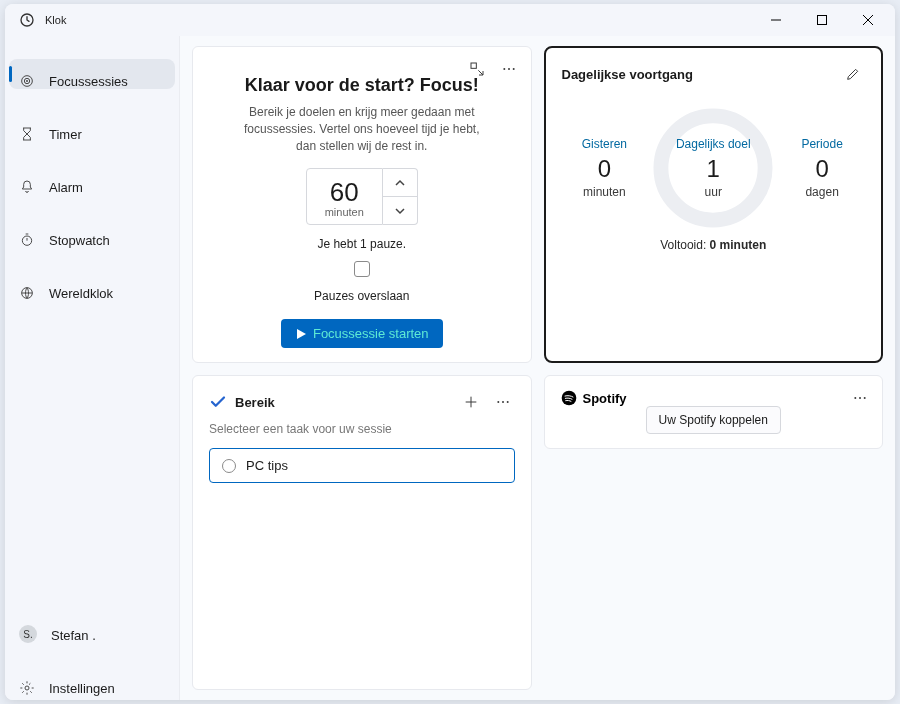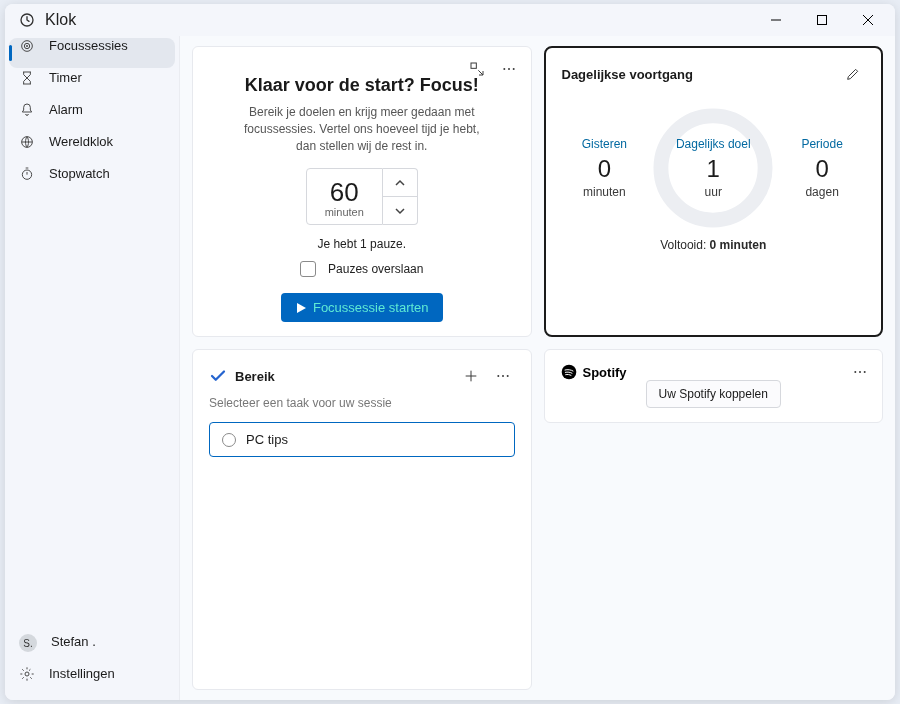--- a/index.html
+++ b/index.html
@@ -1,26 +1,26 @@
 <!DOCTYPE html>
 <html><head>
 <meta charset="utf-8">
 <style>
 * { margin: 0; padding: 0; box-sizing: border-box; font-family: "Segoe UI", -apple-system, sans-serif; }
 body { background: #e8edf5; width: 900px; height: 704px; overflow: hidden; display: flex; flex-direction: column; }
 .window { background: #f4f6fb; width: 890px; height: 696px; margin: 4px auto; border-radius: 8px; display: flex; flex-direction: column; box-shadow: 0 2px 12px rgba(0,0,0,0.12); overflow: hidden; }
 .titlebar { display: flex; align-items: center; height: 32px; padding: 0 4px 0 14px; background: #f4f6fb; }
 .titlebar svg.appicon { width: 16px; height: 16px; margin-right: 10px; }
-.titlebar-title { font-size: 16px; color: #222; flex: 1; }
+.titlebar-title { font-size: 11px; color: #222; flex: 1; }
 .win-controls { display: flex; }
 .win-btn { width: 46px; height: 32px; display: flex; align-items: center; justify-content: center; color: #222; }
 .body { display: flex; flex: 1; min-height: 0; }
 .sidebar { width: 175px; background: #f4f6fb; display: flex; flex-direction: column; padding-top: 2px; border-right: 1px solid rgba(0,0,0,0.04); }
 .nav { display: flex; flex-direction: column; gap: 2px; padding: 0 4px; }
-.nav-item { display: flex; align-items: flex-start; gap: 14px; height: 30px; border-radius: 8px; padding: 0 10px; font-size: 13px; color: #1b1b1b; cursor: pointer; }
+.nav-item { display: flex; align-items: flex-end; gap: 14px; height: 30px; border-radius: 8px; padding: 0 10px; font-size: 13px; color: #1b1b1b; cursor: pointer; margin-top: 21px; }
 .nav-item.active { background: #e3e7ee; position: relative; }
 .nav-item.active::before { content: ""; position: absolute; left: 0; top: 7px; bottom: 7px; width: 3px; background: #0067c0; border-radius: 2px; }
 .nav-item svg { width: 16px; height: 16px; color: #4a4a4a; }
 .spacer { flex: 1; }
 .sb-footer { padding: 4px; display: flex; flex-direction: column; gap: 2px; }
 .sb-footer .nav-item { height: 30px; }
 .avatar { width: 18px; height: 18px; border-radius: 50%; background: #d4d8dd; color: #333; font-size: 10px; display: flex; align-items: center; justify-content: center; }
 .content { flex: 1; background: #f8fafd; padding: 10px 12px; display: grid; grid-template-columns: 1fr 1fr; grid-template-rows: auto auto 1fr; gap: 12px; overflow: auto; }
 .card { background: #fff; border: 1px solid #e7e9ee; border-radius: 6px; padding: 14px 16px; position: relative; }
 .focus-card { grid-column: 1; grid-row: 1; text-align: center; }
@@ -32,21 +32,21 @@
 .focus-title { font-size: 18px; font-weight: 600; margin-top: 14px; color: #1a1a1a; }
 .focus-sub { font-size: 12px; color: #565656; margin: 8px 30px 14px; line-height: 1.4; }
 .spinbox { display: flex; justify-content: center; align-items: stretch; margin: 0 auto 12px; }
 .spin-value { border: 1px solid #d6d8dd; border-radius: 4px 0 0 4px; padding: 8px 18px 6px; display: flex; flex-direction: column; align-items: center; min-width: 66px; }
 .spin-num { font-size: 26px; font-weight: 400; color: #1b1b1b; }
 .spin-unit { font-size: 11px; color: #666; margin-top: -2px; }
 .spin-btns { display: flex; flex-direction: column; border: 1px solid #d6d8dd; border-left: none; border-radius: 0 4px 4px 0; }
 .spin-arrow { width: 34px; height: 50%; display: flex; align-items: center; justify-content: center; cursor: pointer; color: #444; }
 .spin-arrow:first-child { border-bottom: 1px solid #d6d8dd; }
 .pause-txt { font-size: 12px; color: #222; margin-bottom: 10px; }
-.skip-row { display: flex; align-items: center; gap: 12px; justify-content: center; font-size: 12px; color: #222; margin-bottom: 16px; }
+.skip-row { display: flex; align-items: center; gap: 12px; justify-content: center; font-size: 12px; color: #222; margin-bottom: 16px; flex-direction: column; }
 .chk { width: 16px; height: 16px; border: 1px solid #8a8a8a; border-radius: 3px; cursor: pointer; }
 .primary-btn { background: #0067c0; color: #5eead4; border: none; border-radius: 4px; padding: 7px 14px; font-size: 13px; display: inline-flex; align-items: center; gap: 6px; cursor: pointer; }
 .progress-card .card-header { display: flex; justify-content: space-between; align-items: center; font-size: 13px; font-weight: 600; color: #1b1b1b; }
 .progress-stats { display: flex; justify-content: space-between; align-items: center; margin-top: 20px; padding: 0 4px; }
 .stat { text-align: center; flex: 1; }
 .stat-label { font-size: 12px; color: #0369a1; margin-bottom: 4px; }
 .stat-num { font-size: 24px; font-weight: 400; color: #1b1b1b; }
 .stat-unit { font-size: 12px; color: #3a3a3a; margin-top: 2px; }
 .ring-wrap { width: 124px; height: 124px; margin: 0 8px; position: relative; }
 .ring-wrap svg { width: 100%; height: 100%; }
@@ -111,31 +111,31 @@
           <span>Timer</span>
         </div>
         <div class="nav-item">
           <svg viewBox="0 0 24 24">
               <path d="M12 3a5 5 0 00-5 5v4l-2 3h14l-2-3V8a5 5 0 00-5-5zM10 18a2 2 0 004 0" fill="none" stroke="currentColor" stroke-width="1.5"></path>
             </svg>
           <span>Alarm</span>
         </div>
         <div class="nav-item">
           <svg viewBox="0 0 24 24">
+              <circle cx="12" cy="13" r="7" fill="none" stroke="currentColor" stroke-width="1.5"></circle>
+              <path d="M12 9v4M10 3h4" stroke="currentColor" stroke-width="1.5"></path>
+            </svg>
+          <span>Stopwatch</span>
+        </div>
+        <div class="nav-item">
+          <svg viewBox="0 0 24 24">
               <circle cx="12" cy="12" r="8" fill="none" stroke="currentColor" stroke-width="1.5"></circle>
               <path d="M4 12h16M12 4c3 4 3 12 0 16M12 4c-3 4-3 12 0 16" fill="none" stroke="currentColor" stroke-width="1.5"></path>
             </svg>
           <span>Wereldklok</span>
-        </div>
-        <div class="nav-item">
-          <svg viewBox="0 0 24 24">
-              <circle cx="12" cy="13" r="7" fill="none" stroke="currentColor" stroke-width="1.5"></circle>
-              <path d="M12 9v4M10 3h4" stroke="currentColor" stroke-width="1.5"></path>
-            </svg>
-          <span>Stopwatch</span>
         </div>
       </nav>
       <div class="spacer"></div>
       <div class="sb-footer">
         <div class="nav-item">
           <div class="avatar">S.</div>
           <span>Stefan .</span>
         </div>
         <div class="nav-item">
           <svg viewBox="0 0 24 24">

